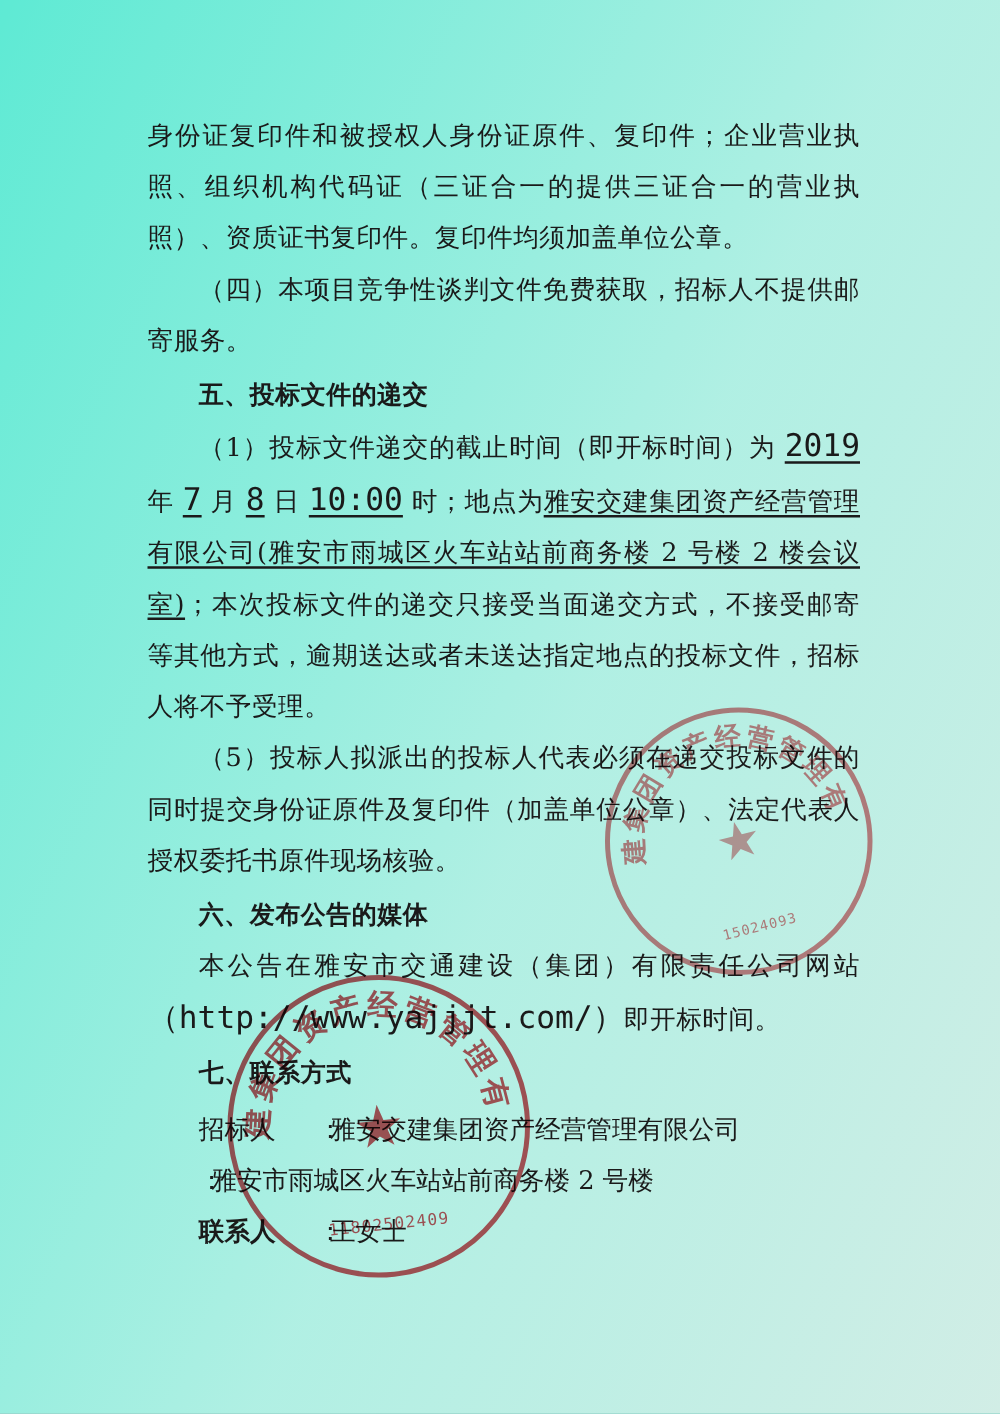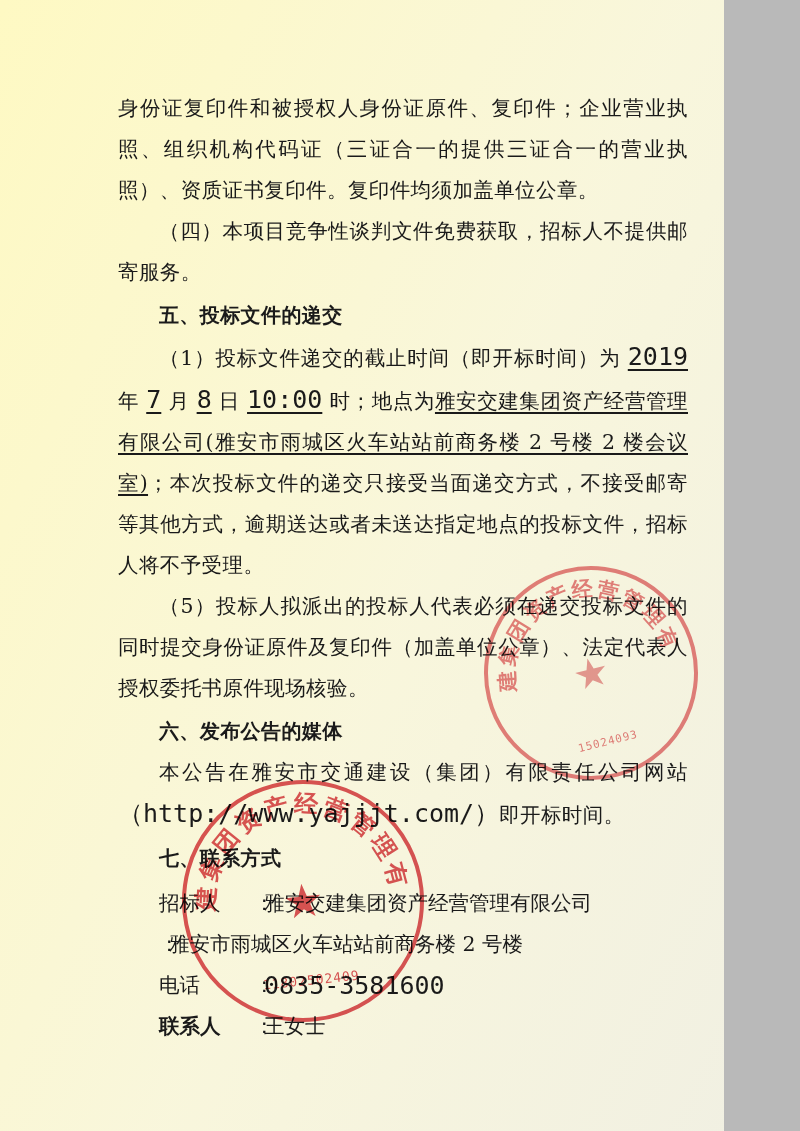--- a/index.html
+++ b/index.html
@@ -2,23 +2,23 @@
 <html><head>
 <meta charset="utf-8">
 <style>
   html, body {
     margin: 0;
     padding: 0;
     background: #b9b9b9;
   }
   #page {
     position: relative;
-    width: 724px;
+    width: 800px;
     height: 1131px;
-    background: #fef9c3;
+    background: #5eead4;
     overflow: hidden;
     font-family: "DejaVu Serif", "Liberation Serif", serif;
     color: #1a1a1a;
   }
   
   #paper-tint {
     position: absolute;
     inset: 0;
     background:
       linear-gradient(115deg, rgba(250,250,248,0) 0%, rgba(244,244,240,0.55) 55%, rgba(238,238,234,0.8) 100%);
@@ -163,25 +163,20 @@
 
     <div class="contact-block">
       <div class="contact-row">
         <span class="lbl">招标人</span>
         <span class="sep">：</span>
         <span class="val">雅安交建集团资产经营管理有限公司</span>
       </div>
       <div class="contact-row">
         <span class="sep">：</span>
         <span class="val">雅安市雨城区火车站站前商务楼 2 号楼</span>
-      </div>
-      <div class="contact-row">
-        <span class="lbl">电话</span>
-        <span class="sep">：</span>
-        <span class="val mono">0835-3581600</span>
       </div>
       <div class="contact-row">
         <span class="lbl bold">联系人</span>
         <span class="sep">：</span>
         <span class="val">王女士</span>
       </div>
     </div>
 
   </div>
 

